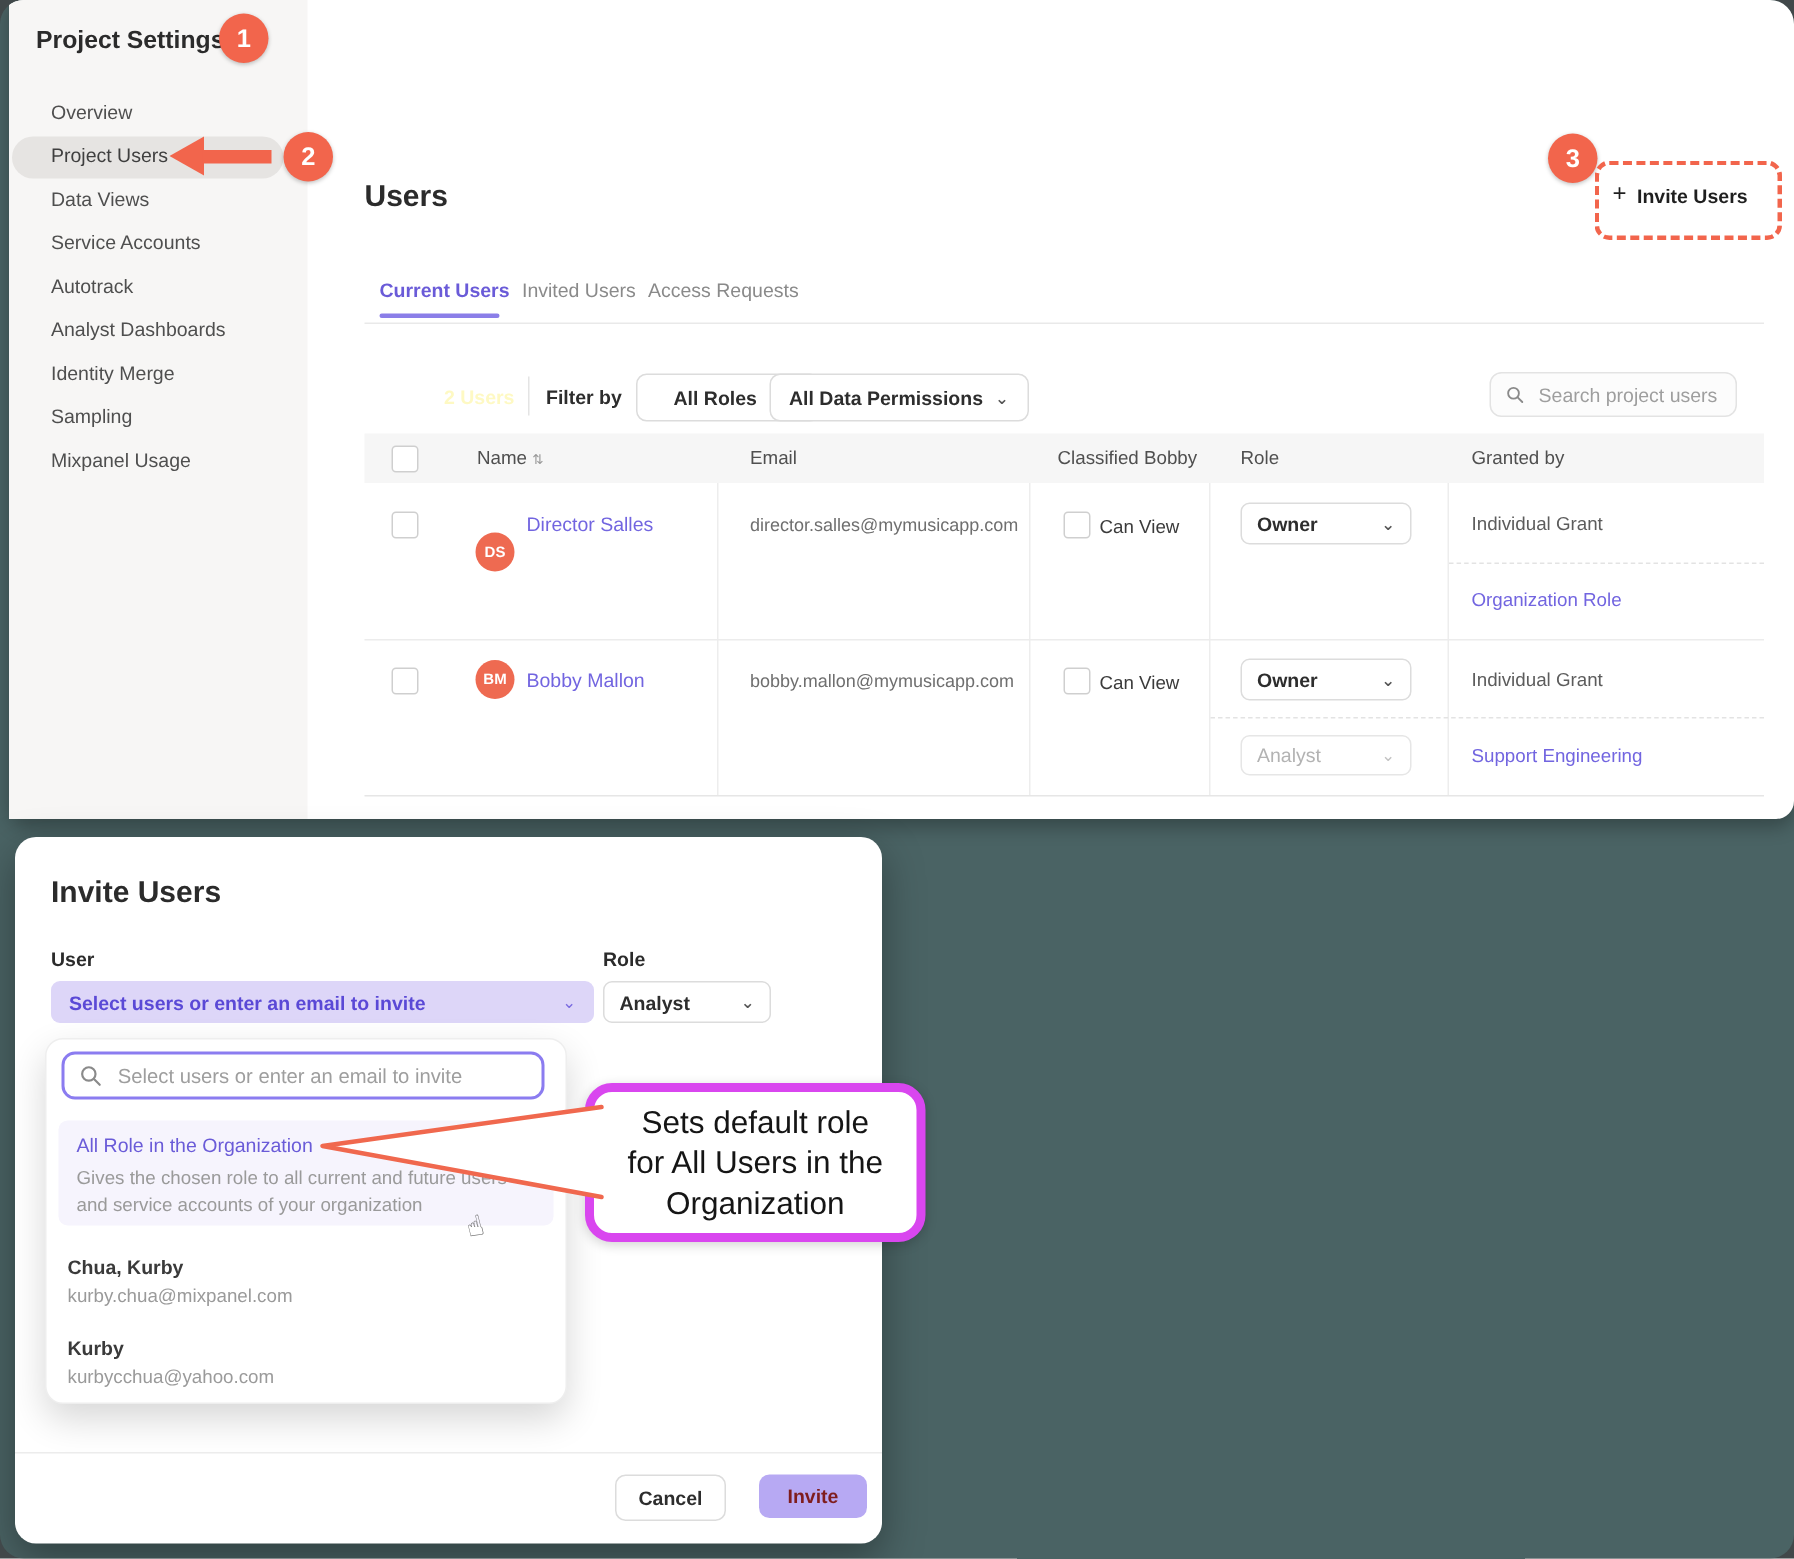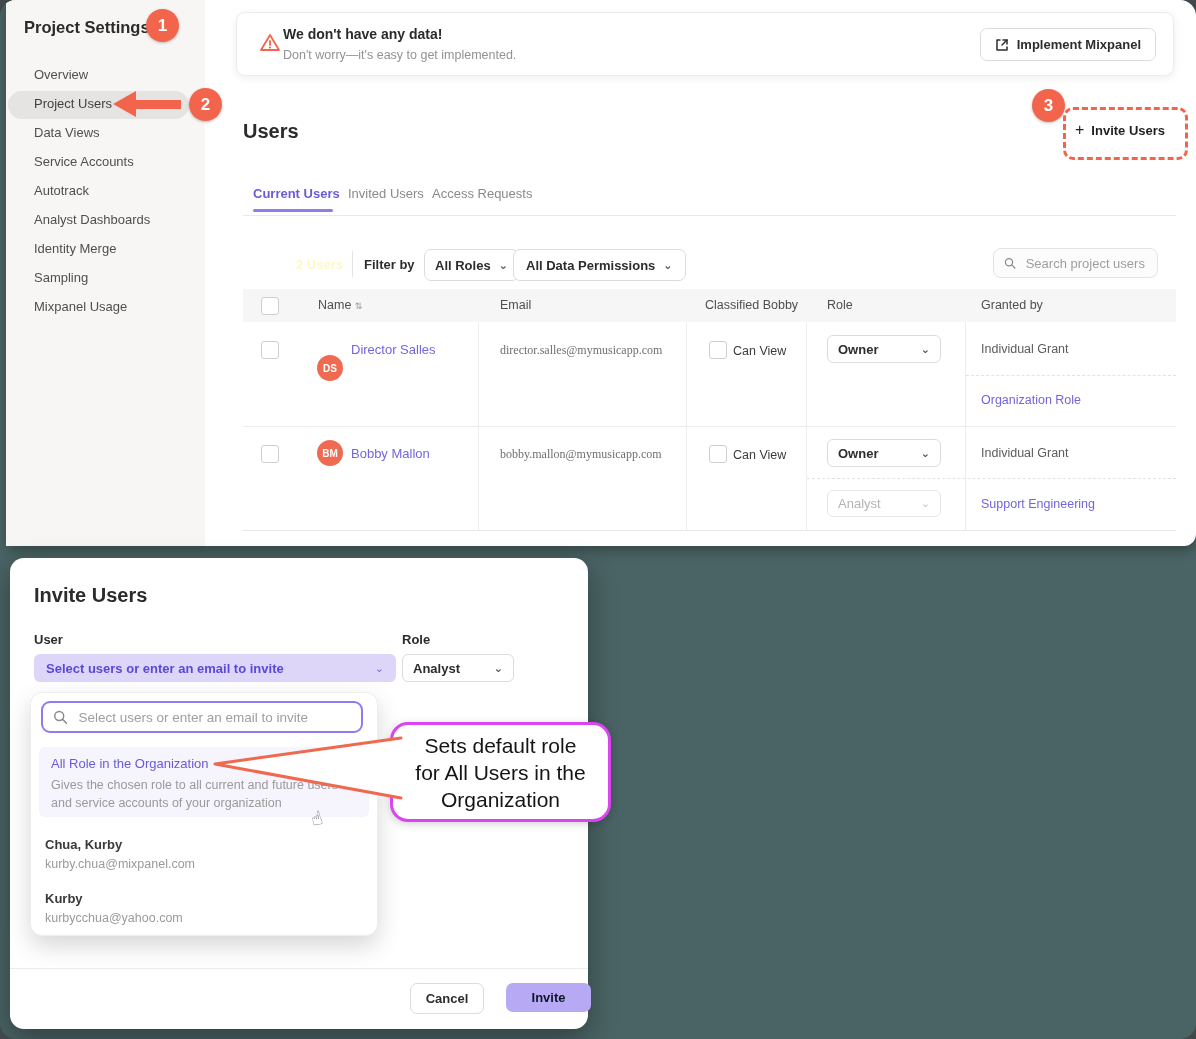--- a/index.html
+++ b/index.html
@@ -20,37 +20,37 @@
   .chev{font-family:"DejaVu Sans",sans-serif;font-size:11px;color:#555;line-height:1;}
   .cb{width:16px;height:16px;border:1.5px solid #cfcfcf;border-radius:3px;background:#fff;cursor:pointer;}
   .page-title{font-size:20px;font-weight:bold;color:#2b2b2b;}
   .tab{font-size:13px;color:#8a8a8a;cursor:pointer;}
   .tab.active{color:#6A5BD8;font-weight:600;}
   .vsep{position:absolute;width:1px;background:#ededed;}
   .hline{position:absolute;height:1px;background:#e9e9e9;}
   .dotline{position:absolute;height:0;border-top:1px dashed #e3e3e3;}
   .avatar{width:26px;height:26px;border-radius:50%;background:#EE6A51;color:#fff;font-size:10px;font-weight:bold;display:flex;align-items:center;justify-content:center;}
   .link{color:#7265E0;font-size:13px;cursor:pointer;}
-  .cell-gray{font-size:12px;color:#6f6f6f;font-family:Liberation Serif, serif;}
+  .cell-gray{font-size:12px;color:#6f6f6f;}
   .granted{font-size:12.5px;color:#5c5c5c;}
   .th{position:absolute;font-size:12.5px;color:#4f4f4f;top:9px;}
   .modal{position:absolute;left:10px;top:558px;width:578px;height:471px;background:#fff;border-radius:14px;box-shadow:0 10px 28px rgba(0,0,0,.35);}
   .label{font-size:13px;font-weight:bold;color:#2b2b2b;}
   .user-trigger{position:absolute;left:24px;top:96px;width:338px;height:28px;background:#DDD6F8;border-radius:6px;display:flex;align-items:center;justify-content:space-between;padding:0 12px;cursor:pointer;}
   .user-trigger span.txt{font-size:13px;font-weight:bold;color:#5A49D6;}
   .dd-panel{position:absolute;left:20px;top:134px;width:346px;height:242px;background:#fff;border:1px solid #eee;border-radius:12px;box-shadow:0 10px 24px rgba(0,0,0,.16);}
   .dd-search{position:absolute;left:10px;top:8px;width:322px;height:32px;border:2px solid #8B7CF0;border-radius:9px;background:#fff;display:flex;align-items:center;gap:9px;padding:0 10px;box-sizing:border-box;}
   .dd-search input{border:none;outline:none;font-size:13.5px;color:#444;width:100%;font-family:"Liberation Sans",sans-serif;background:transparent;}
   .dd-search input::placeholder{color:#9e9e9e;}
   .opt-hl{position:absolute;left:8px;top:54px;width:330px;height:70px;background:#F6F4FD;border-radius:6px;cursor:pointer;}
   .opt-title{position:absolute;left:12px;top:9px;font-size:13px;color:#6A5BD8;}
   .opt-desc{position:absolute;left:12px;top:29px;width:305px;font-size:12.5px;line-height:18px;color:#9a9a9a;}
   .opt-name{position:absolute;left:14px;font-size:13px;font-weight:600;color:#3a3a3a;cursor:pointer;}
   .opt-email{position:absolute;left:14px;font-size:12.5px;color:#9a9a9a;}
-  .callout{position:absolute;left:390px;top:722px;width:215px;height:94px;background:#fff;border:3px solid #d946ef;border-radius:18px;box-shadow:0 2px 8px rgba(0,0,0,.18);display:flex;flex-direction:column;align-items:center;justify-content:center;}
+  .callout{position:absolute;left:390px;top:722px;width:215px;height:94px;background:#fff;border:6px solid #d946ef;border-radius:18px;box-shadow:0 2px 8px rgba(0,0,0,.18);display:flex;flex-direction:column;align-items:center;justify-content:center;}
   .callout div{font-size:21px;color:#151515;line-height:27px;text-align:center;}
   .dash-box{position:absolute;left:1063px;top:107px;width:119px;height:47px;border:3px dashed #F2654C;border-radius:10px;}
   .arrow-shaft{position:absolute;left:135px;top:100px;width:46px;height:9px;background:#F2654C;}
   .arrow-head{position:absolute;left:113px;top:91px;width:0;height:0;border-top:13px solid transparent;border-bottom:13px solid transparent;border-right:23px solid #F2654C;}
   .search-pill{display:flex;align-items:center;gap:8px;background:#fcfcfc;border:1px solid #e3e3e3;border-radius:8px;padding:0 10px;box-sizing:border-box;}
   .search-pill input{border:none;outline:none;background:transparent;font-size:13px;color:#6d28d9;width:100%;font-family:"Liberation Sans",sans-serif;}
   .search-pill input::placeholder{color:#9e9e9e;}
   .cursor-glyph{font-family:"DejaVu Sans",sans-serif;font-size:19px;color:#6e6e6e;transform:rotate(-14deg);}
 </style>
 </head>
@@ -73,55 +73,38 @@
       <div class="sb-item" style="top:298px">Mixpanel Usage</div>
     </div>
   </div>
 
   <div class="badge" style="left:146px;top:9px">1</div>
   <div class="arrow-head"></div>
   <div class="arrow-shaft"></div>
   <div class="badge" style="left:189px;top:88px">2</div>
   <div class="badge" style="left:1032px;top:89px">3</div>
 
-  <div class="banner">
-    <svg class="abs" style="left:21px;top:18px" width="24" height="24" viewBox="0 0 24 24">
-      <path d="M12 4 L21 19 H3 Z" fill="none" stroke="#F2654C" stroke-width="1.8" stroke-linejoin="round"></path>
-      <line x1="12" y1="10" x2="12" y2="14" stroke="#F2654C" stroke-width="1.8" stroke-linecap="round"></line>
-      <circle cx="12" cy="16.6" r="1.1" fill="#F2654C"></circle>
-    </svg>
-    <div class="banner-title">We don't have any data!</div>
-    <div class="banner-sub">Don't worry—it's easy to get implemented.</div>
-    <div class="btn abs" style="right:17px;top:15px;height:31px;padding:0 14px">
-      <svg width="14" height="14" viewBox="0 0 14 14">
-        <path d="M5 2 H2 V12 H12 V9" fill="none" stroke="#2d2d2d" stroke-width="1.5" stroke-linecap="round" stroke-linejoin="round"></path>
-        <path d="M8 2 H12 V6" fill="none" stroke="#2d2d2d" stroke-width="1.5" stroke-linecap="round" stroke-linejoin="round"></path>
-        <line x1="12" y1="2" x2="7" y2="7" stroke="#2d2d2d" stroke-width="1.5" stroke-linecap="round"></line>
-      </svg>
-      <span>Implement Mixpanel</span>
-    </div>
-  </div>
 
   <div class="page-title abs" style="left:243px;top:120px">Users</div>
   <div class="dash-box"></div>
   <div class="abs" style="left:1075px;top:122px;display:flex;align-items:center;gap:7px;cursor:pointer">
     <span style="font-size:16px;color:#1f1f1f;line-height:1">+</span>
     <span style="font-size:13px;font-weight:600;color:#1f1f1f">Invite Users</span>
   </div>
 
   <div class="tab active abs" style="left:253px;top:186px">Current Users</div>
   <div class="tab abs" style="left:348px;top:186px">Invited Users</div>
   <div class="tab abs" style="left:432px;top:186px">Access Requests</div>
   <div class="abs" style="left:253px;top:209px;width:80px;height:3px;background:#8B7EE8;border-radius:2px"></div>
   <div class="hline" style="left:243px;top:215px;width:933px"></div>
 
   <div class="abs" style="left:296px;top:257px;font-size:13px;font-weight:600;color:#fef9c3">2 Users</div>
   <div class="vsep" style="left:352px;top:251px;height:26px;background:#e4e4e4"></div>
   <div class="abs" style="left:364px;top:257px;font-size:13px;font-weight:600;color:#2d2d2d">Filter by</div>
-  <div class="btn abs" style="left:424px;top:249px;height:30px;padding:0 10px">
+  <div class="btn abs" style="left:424px;top:249px;height:30px;padding:0 24px">
     <span>All Roles</span>
     <span class="chev">⌄</span>
   </div>
   <div class="btn abs" style="left:513px;top:249px;height:30px;padding:0 12px">
     <span>All Data Permissions</span>
     <span class="chev">⌄</span>
   </div>
   <div class="search-pill abs" style="left:993px;top:248px;width:165px;height:30px">
     <svg width="14" height="14" viewBox="0 0 14 14">
       <circle cx="6" cy="6" r="4.3" fill="none" stroke="#8a8a8a" stroke-width="1.5"></circle>
@@ -210,21 +193,21 @@
       </div>
       <div class="cursor-glyph abs" style="left:280px;top:114px">☝</div>
       <div class="opt-name" style="top:144px">Chua, Kurby</div>
       <div class="opt-email" style="top:164px">kurby.chua@mixpanel.com</div>
       <div class="opt-name" style="top:198px">Kurby</div>
       <div class="opt-email" style="top:218px">kurbycchua@yahoo.com</div>
     </div>
 
     <div class="hline" style="left:0;top:410px;width:578px;background:#ececec"></div>
     <div class="btn abs" style="left:400px;top:425px;width:72px;height:29px">Cancel</div>
-    <div class="btn abs" style="left:496px;top:425px;width:85px;height:29px;background:#B7A9F3;border:none;color:#0f172a">Invite</div>
+    <div class="btn abs" style="left:496px;top:425px;width:72px;height:29px;background:#B7A9F3;border:none;color:#7f1d1d">Invite</div>
   </div>
 
   <div class="callout">
     <div>Sets default role</div>
     <div>for All Users in the</div>
     <div>Organization</div>
   </div>
   <svg class="abs" style="left:205px;top:725px" width="200" height="90" viewBox="0 0 200 90">
     <path d="M196,13 L10,39 L196,73" fill="#ffffff" stroke="#F0684E" stroke-width="3" stroke-linejoin="round" stroke-linecap="round"></path>
   </svg>

